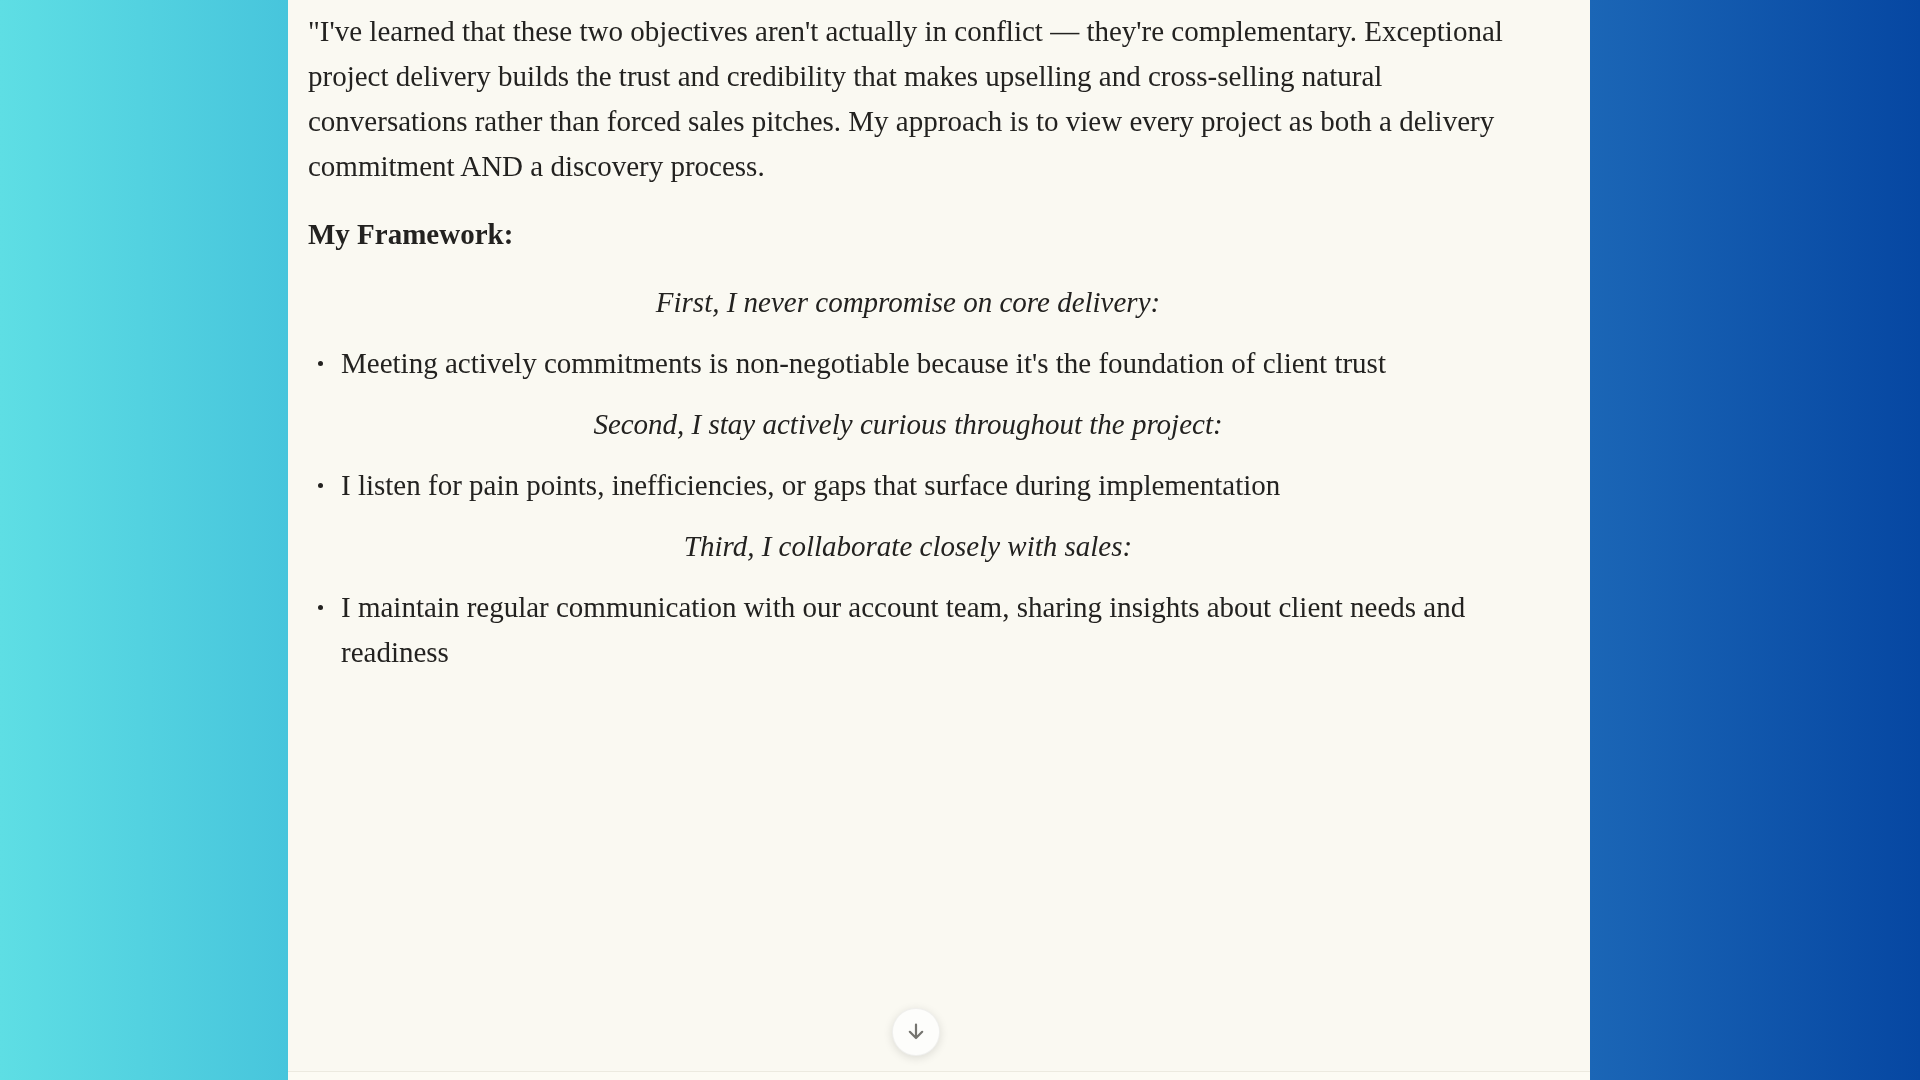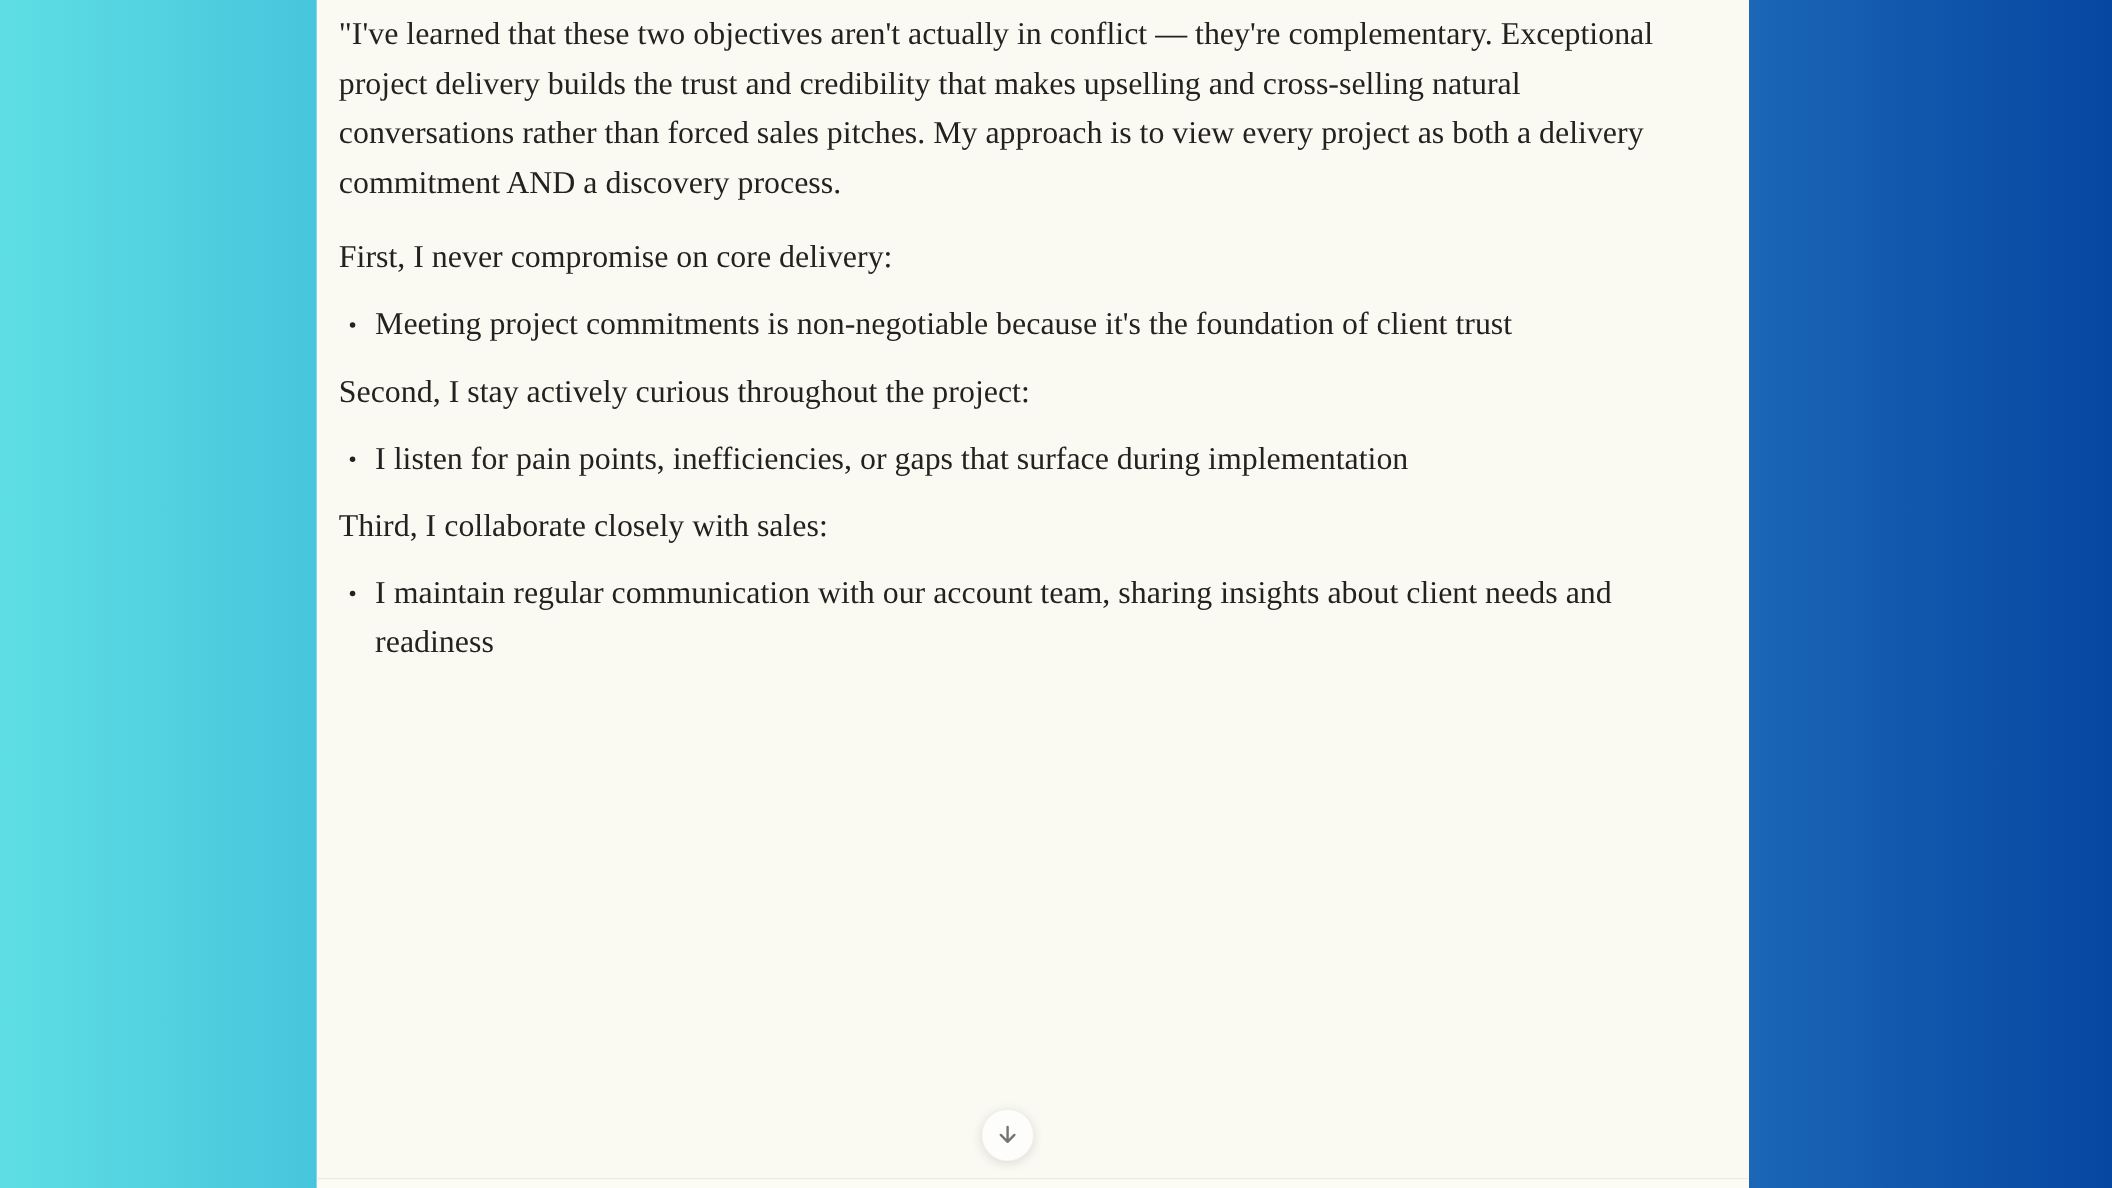--- a/index.html
+++ b/index.html
@@ -38,21 +38,23 @@
     width: 100%;
     padding: 9px 82px 0 20px;
     color: #232220;
     font-size: 29px;
     line-height: 45px;
   }
   .content p {
     margin: 0 0 23px 0;
   }
   .content p.lead {
+    font-style: italic;
     margin: 0 0 16px 0;
+    text-align: center;
   }
   .content p.heading {
     font-weight: 700;
     margin: 0 0 23px 0;
   }
   .content ul {
     list-style: none;
     margin: 0 0 16px 0;
     padding: 0;
   }
@@ -106,25 +108,26 @@
 </head>
 <body>
 
 <div class="band-left"></div>
 
 <div class="panel">
   <div class="content">
 
     <p>"I've learned that these two objectives aren't actually in conflict — they're complementary. Exceptional project delivery builds the trust and credibility that makes upselling and cross-selling natural conversations rather than forced sales pitches. My approach is to view every project as both a delivery commitment AND a discovery process.</p>
 
+    <p class="heading">My Framework:</p>
 
     <p class="lead">First, I never compromise on core delivery:</p>
 
     <ul>
-      <li>Meeting project commitments is non-negotiable because it's the foundation of client trust</li>
+      <li>Meeting actively commitments is non-negotiable because it's the foundation of client trust</li>
     </ul>
 
     <p class="lead">Second, I stay actively curious throughout the project:</p>
 
     <ul>
       <li>I listen for pain points, inefficiencies, or gaps that surface during implementation</li>
     </ul>
 
     <p class="lead">Third, I collaborate closely with sales:</p>
 

